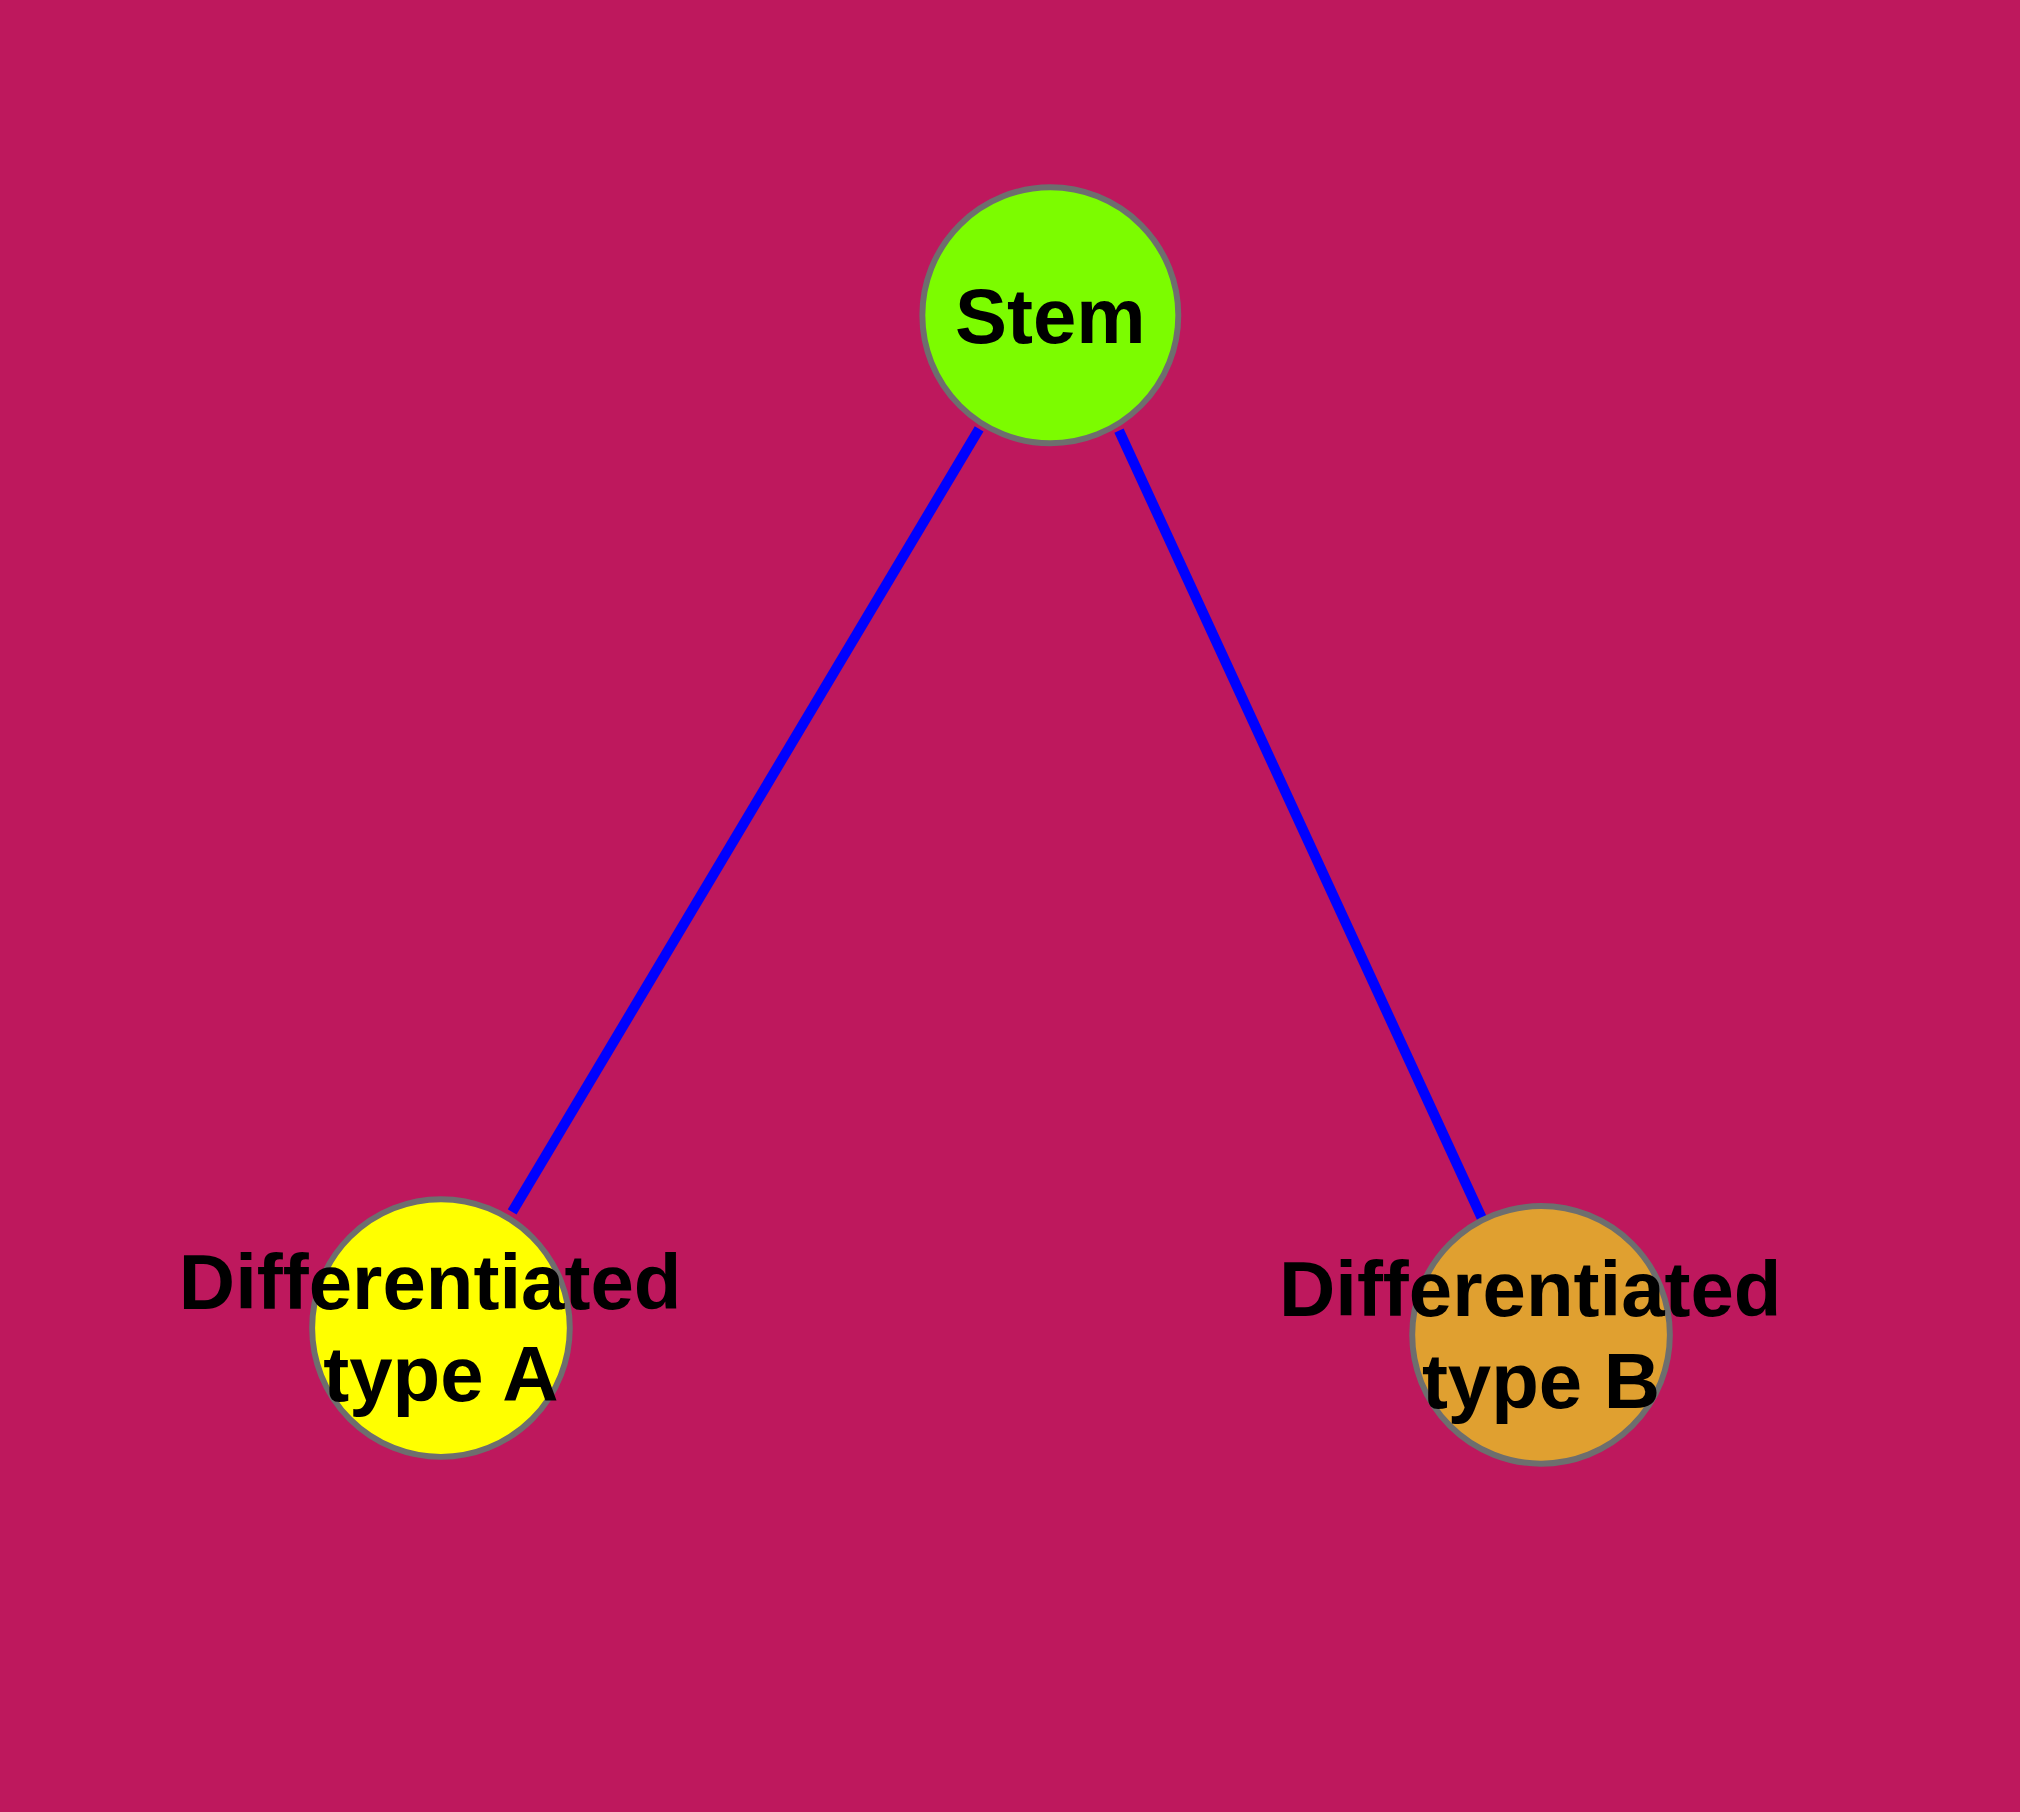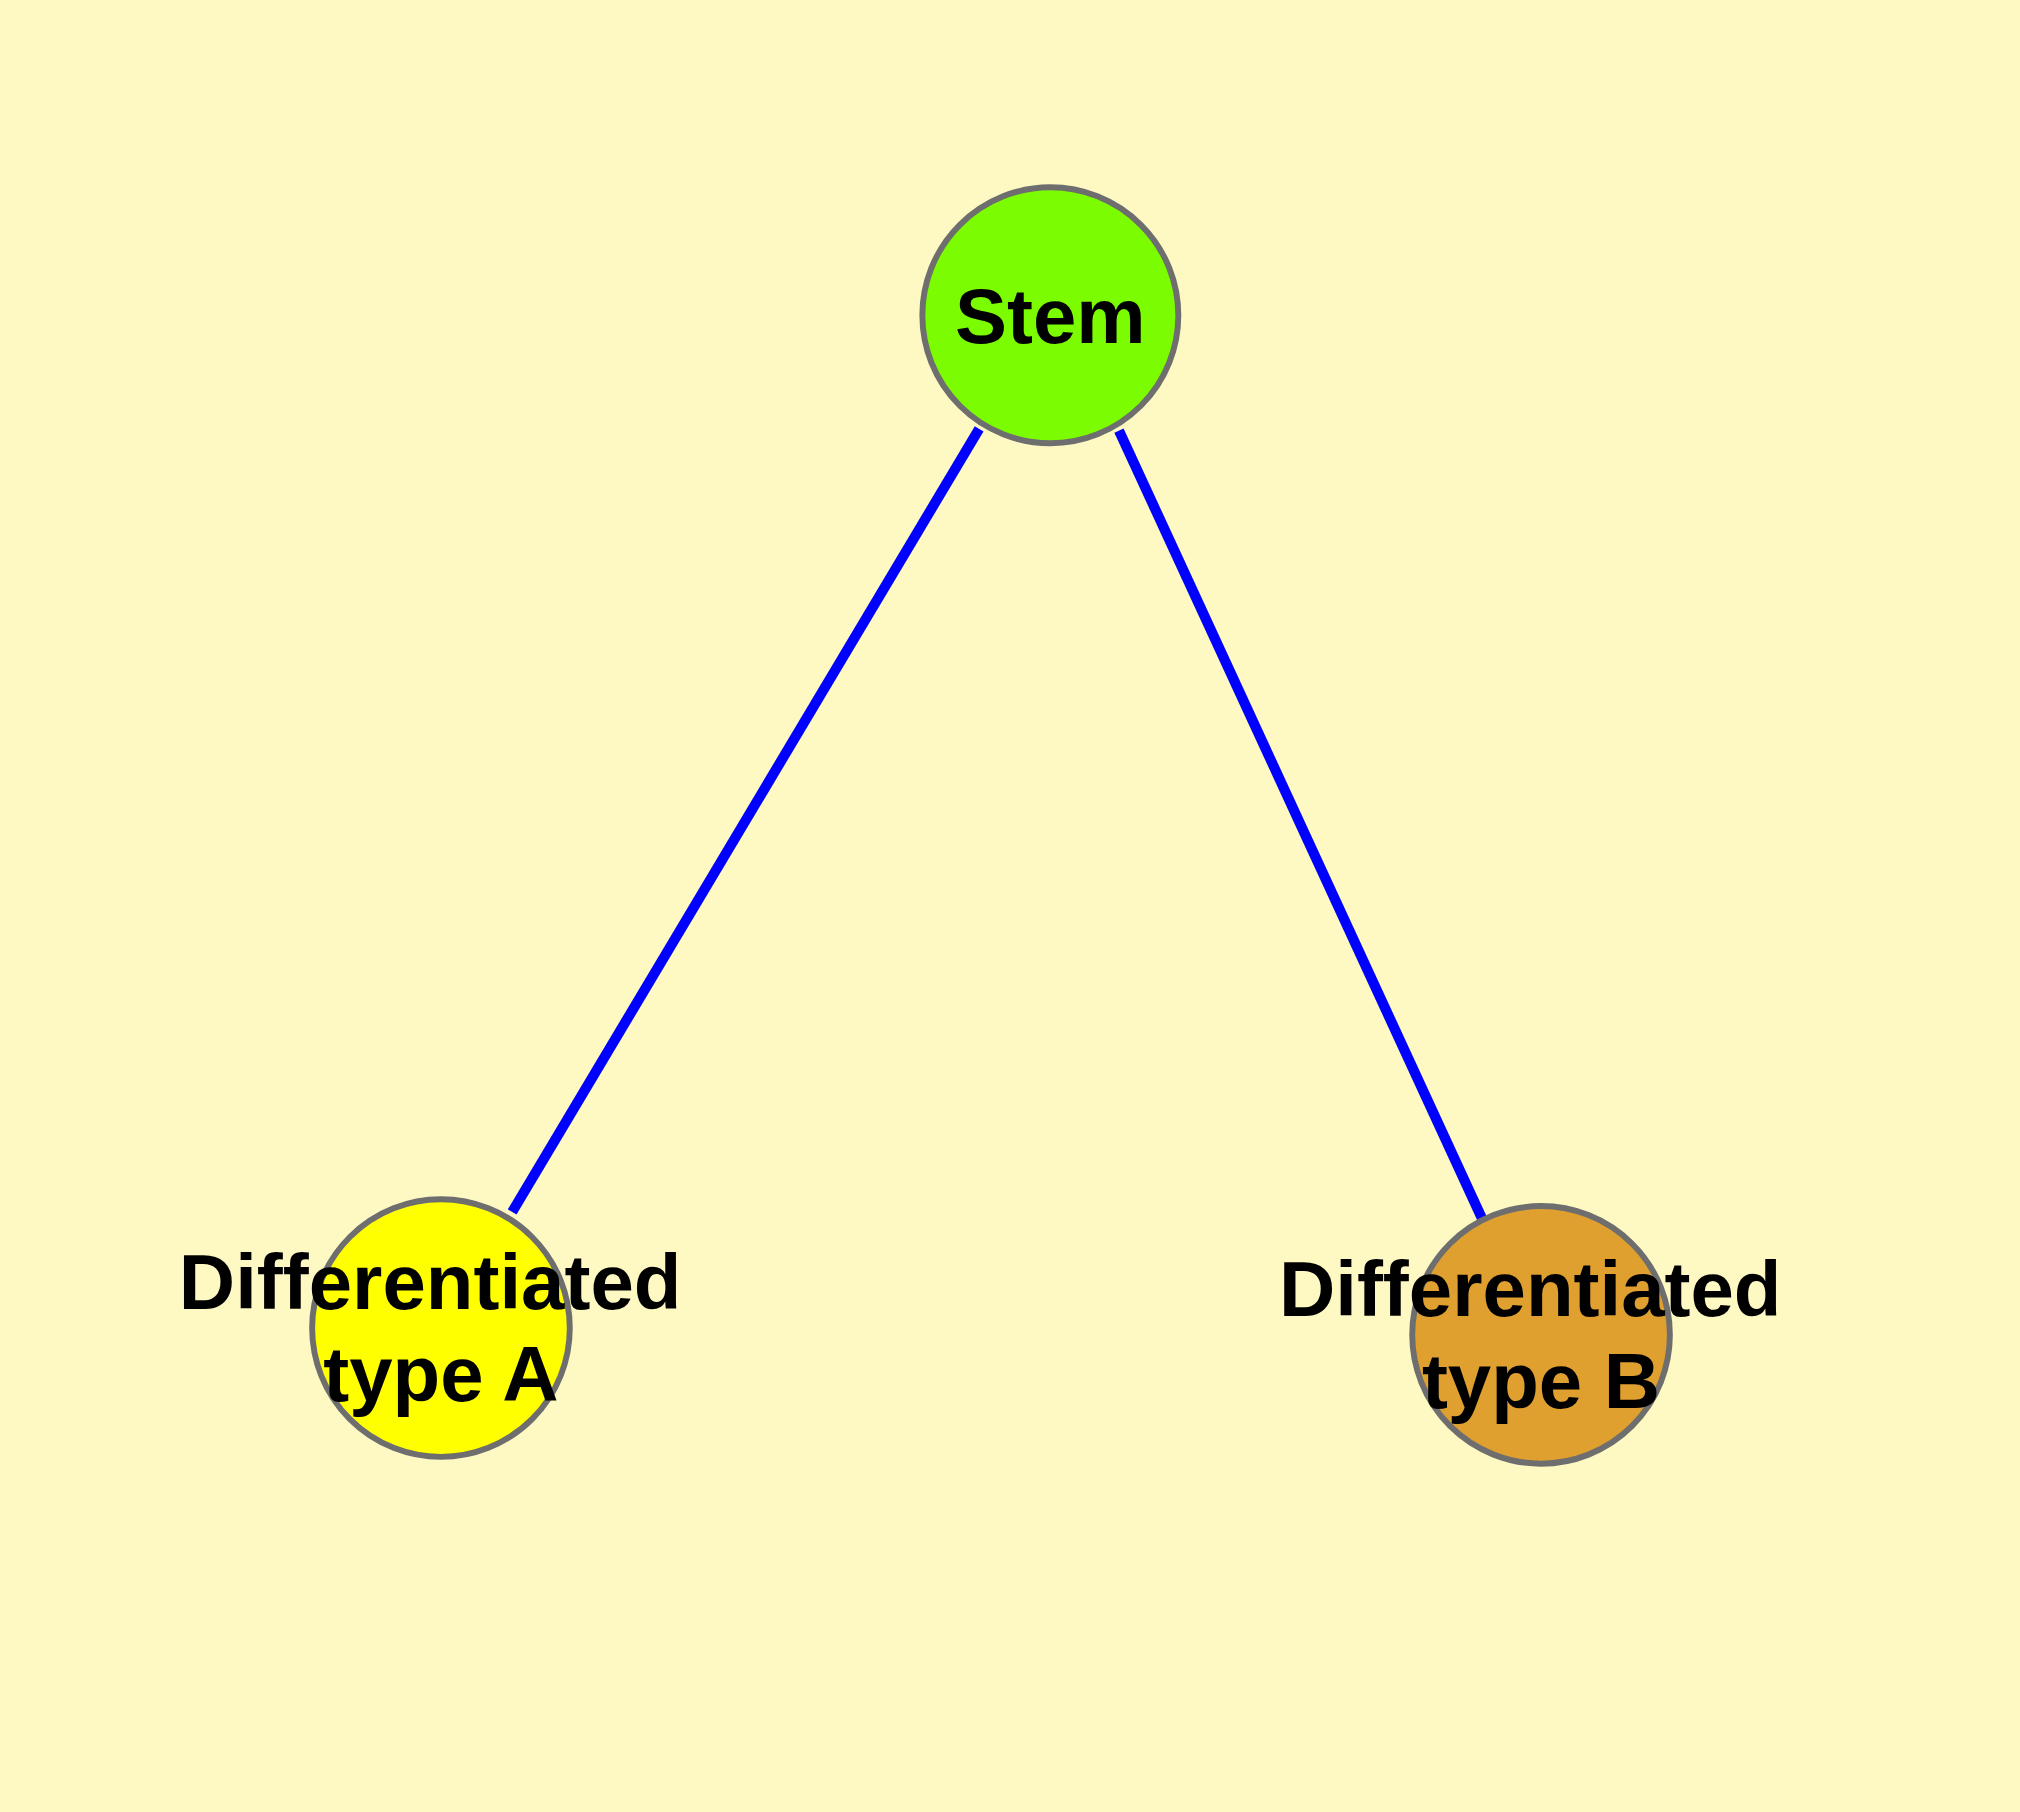--- a/index.html
+++ b/index.html
@@ -37,21 +37,21 @@
     fill: none;
   }
   .node-circle {
     stroke: #6e6e6e;
     stroke-width: 7;
   }
 </style>
 </head>
 <body>
 
-<div id="stage" style="width: 2021px; height: 1812px; background: #fef9c3;">
+<div id="stage" style="width: 2021px; height: 1812px; background: #be185d;">
   <svg id="graph-svg" viewBox="0 0 2384 2138" xmlns="http://www.w3.org/2000/svg" aria-hidden="true" style="width: 2021px; height: 1812px;">
 
     <g>
       <line class="edge-line" x1="1155" y1="506" x2="604" y2="1430" stroke="#0000ff" stroke-width="12"></line>
       <line class="edge-line" x1="1320" y1="508" x2="1748" y2="1437" stroke="#0000ff" stroke-width="12"></line>
     </g>
 
     <g>
       <circle class="node-circle" cx="1239" cy="372" r="151" fill="#7cfc00" stroke="#6e6e6e" stroke-width="7"></circle>
       <circle class="node-circle" cx="520" cy="1567" r="152" fill="#ffff00" stroke="#6e6e6e" stroke-width="7"></circle>

